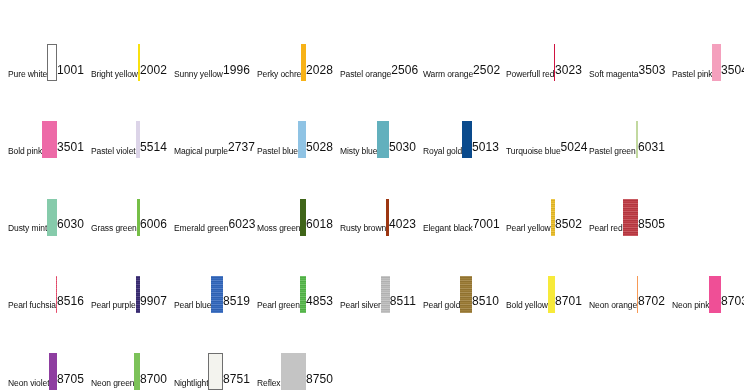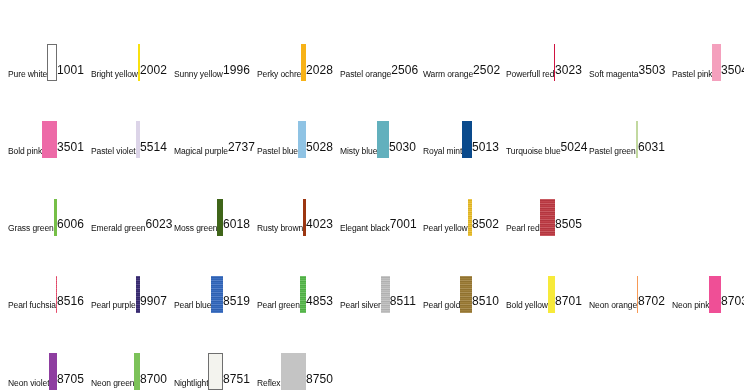--- a/index.html
+++ b/index.html
@@ -161,37 +161,42 @@
         <div class="swatch-name">Pastel blue</div>
         <div class="swatch-chip" style="background-color: rgb(143, 195, 228);"></div>
         <div class="swatch-code">5028</div>
       </div>
       <div class="swatch-cell">
         <div class="swatch-name">Misty blue</div>
         <div class="swatch-chip" style="background-color: rgb(98, 176, 189);"></div>
         <div class="swatch-code">5030</div>
       </div>
       <div class="swatch-cell">
-        <div class="swatch-name">Royal mint</div>
+        <div class="swatch-name">Royal gold</div>
         <div class="swatch-chip" style="background-color: rgb(10, 74, 140);"></div>
         <div class="swatch-code">5013</div>
       </div>
       <div class="swatch-cell">
         <div class="swatch-name">Turquoise blue</div>
         <div class="swatch-chip" style="background-color: rgb(12, 182, 214);"></div>
         <div class="swatch-code">5024</div>
       </div>
       <div class="swatch-cell">
         <div class="swatch-name">Pastel green</div>
         <div class="swatch-chip" style="background-color: rgb(194, 217, 160);"></div>
         <div class="swatch-code">6031</div>
       </div>
     </div>
     <div class="swatch-row">
       <div class="swatch-cell">
+        <div class="swatch-name">Dusty mint</div>
+        <div class="swatch-chip" style="background-color: rgb(134, 203, 171);"></div>
+        <div class="swatch-code">6030</div>
+      </div>
+      <div class="swatch-cell">
         <div class="swatch-name">Grass green</div>
         <div class="swatch-chip" style="background-color: rgb(118, 191, 71);"></div>
         <div class="swatch-code">6006</div>
       </div>
       <div class="swatch-cell">
         <div class="swatch-name">Emerald green</div>
         <div class="swatch-chip" style="background-color: rgb(11, 165, 121);"></div>
         <div class="swatch-code">6023</div>
       </div>
       <div class="swatch-cell">

